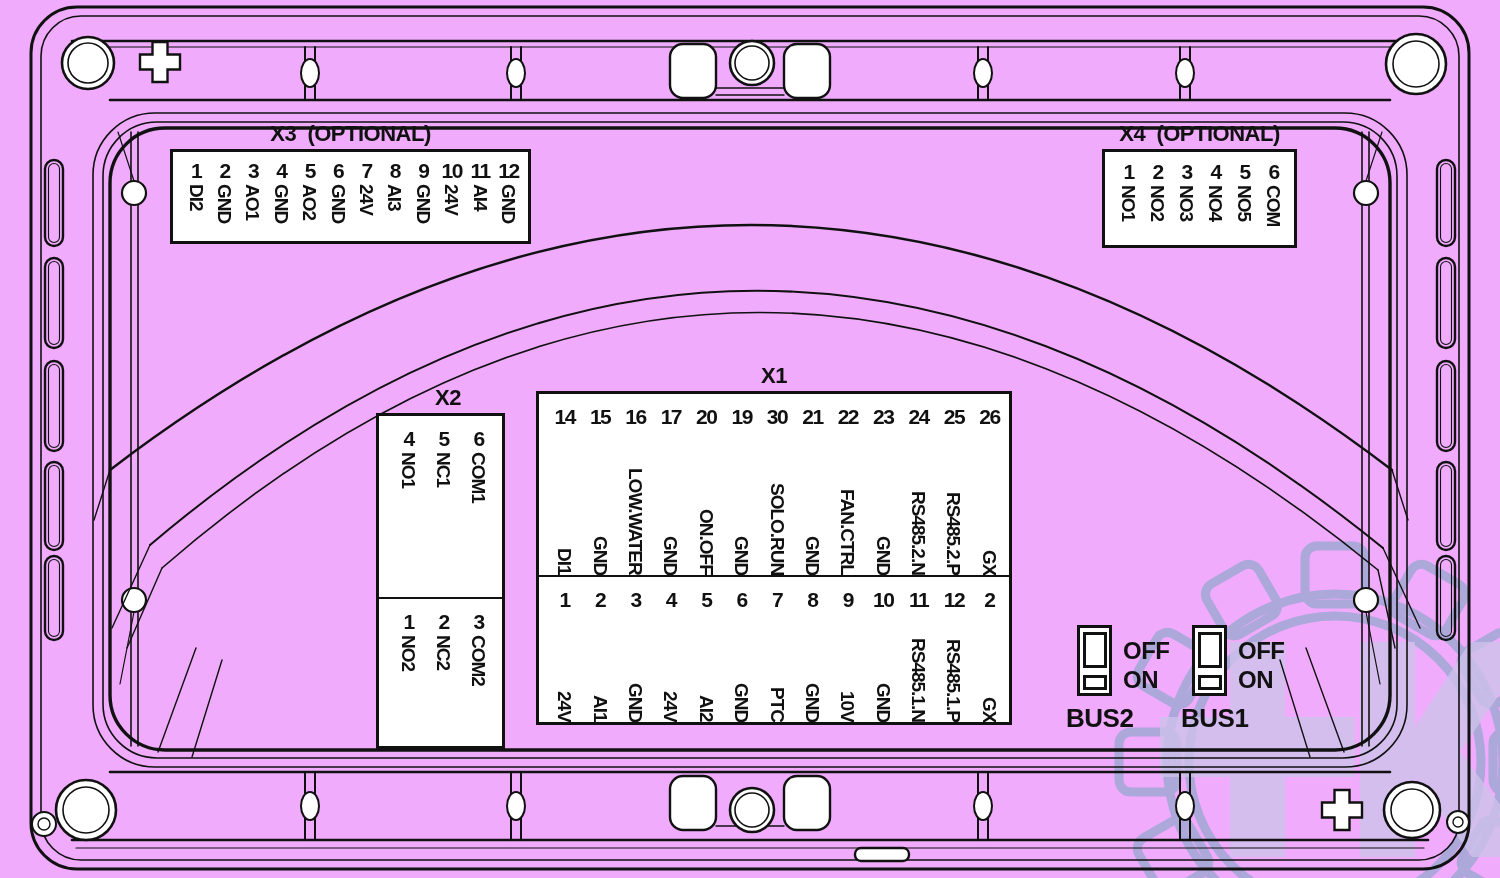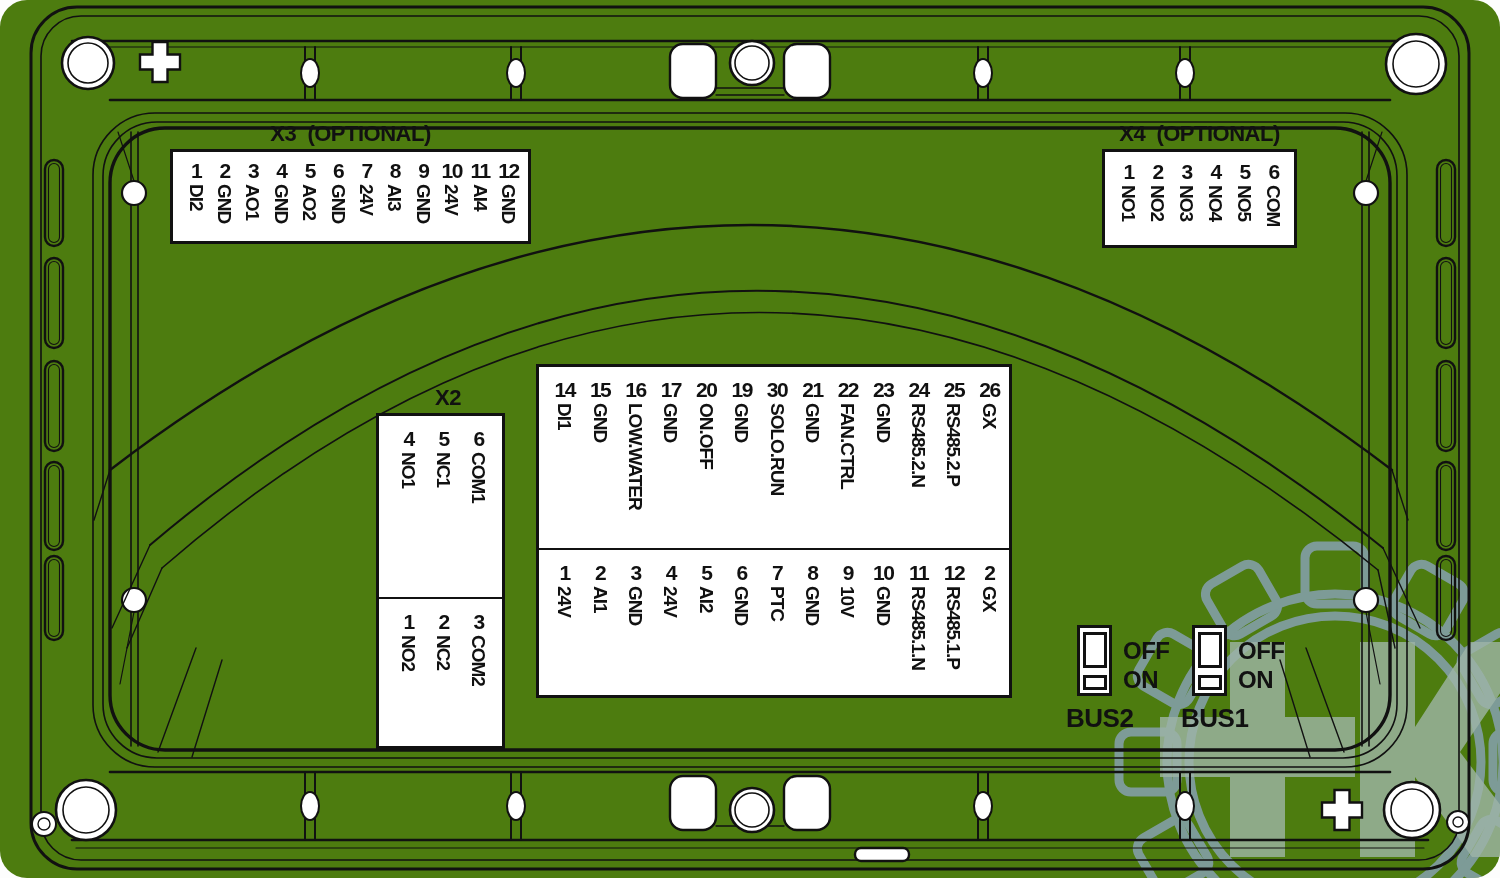--- a/index.html
+++ b/index.html
@@ -1,36 +1,36 @@
 <!DOCTYPE html>
 <html><head>
 <meta charset="utf-8">
 <style>
   html,body{margin:0;padding:0;background:#fdfdfd;}
-  #stage{position:relative;width:1500px;height:878px;background:#4d7c0f;overflow:hidden;
-         font-family:"Liberation Sans",sans-serif;color:#111;border-radius:27px;}
+  #stage{position:relative;width:1500px;height:878px;background:#f0abfc;overflow:hidden;
+         font-family:"Liberation Sans",sans-serif;color:#111;}
   .abs{position:absolute;}
 
   
   .conn{position:absolute;}
   .conn-title{font-size:22px;font-weight:700;text-align:center;white-space:pre;
               letter-spacing:-0.5px;height:27px;line-height:24px;}
   .conn-box{border:3px solid #111;background:#fff;box-sizing:border-box;
             display:flex;flex-direction:column;}
   .pins{display:flex;box-sizing:border-box;}
   .pin{display:flex;flex-direction:column;align-items:center;flex:0 0 auto;}
   .pin-n{font-size:21px;font-weight:700;line-height:1;letter-spacing:-1.5px;margin-bottom:3px;}
   .pin-l{writing-mode:vertical-rl;text-orientation:mixed;font-size:19px;font-weight:700;
          letter-spacing:-1px;line-height:1;white-space:pre;}
   .row2{border-top:2px solid #111;}
 
   .x3 .pins{padding:8px 0 0 9px;}  .x3 .pin{width:28.4px;}
   .x4 .pins{padding:9px 0 0 9px;}  .x4 .pin{width:29px;}
   .x2 .pins{padding:12px 0 0 12px;} .x2 .pin{width:35px;}
-  .x1 .pins{padding:12px 0 0 8px;}  .x1 .pin{width:35.4px;}
+  .x1 .pins{padding:12px 0 0 8px;}  .x1 .pin{width:35.4px;justify-content:space-between;}
   .x2 .pins.rowtop,.x1 .pins.rowtop{height:181px;box-sizing:border-box;}
 
   
   .sw-outer{border:3px solid #111;background:#fff;box-sizing:border-box;}
   .sw-big{border:3px solid #111;background:#fff;box-sizing:border-box;}
   .sw-small{border:3px solid #111;background:#fff;box-sizing:border-box;}
   .sw-label{font-size:24px;font-weight:700;letter-spacing:-0.5px;line-height:1;}
   .sw-name{font-size:26px;font-weight:700;letter-spacing:-0.5px;line-height:1;}
 </style>
 </head>
@@ -320,20 +320,21 @@
           </div>
           <div class="pin">
             <div class="pin-n">3</div>
             <div class="pin-l">COM2</div>
           </div>
         </div>
     </div>
   </div>
 
   <div class="conn x1" style="left:536px;top:364px;width:476px">
+    <div class="conn-title">X1</div>
     <div class="conn-box" style="width:476px;height:334px">
       <div class="pins rowtop">
           <div class="pin">
             <div class="pin-n">14</div>
             <div class="pin-l">DI1</div>
           </div>
           <div class="pin">
             <div class="pin-n">15</div>
             <div class="pin-l">GND</div>
           </div>

